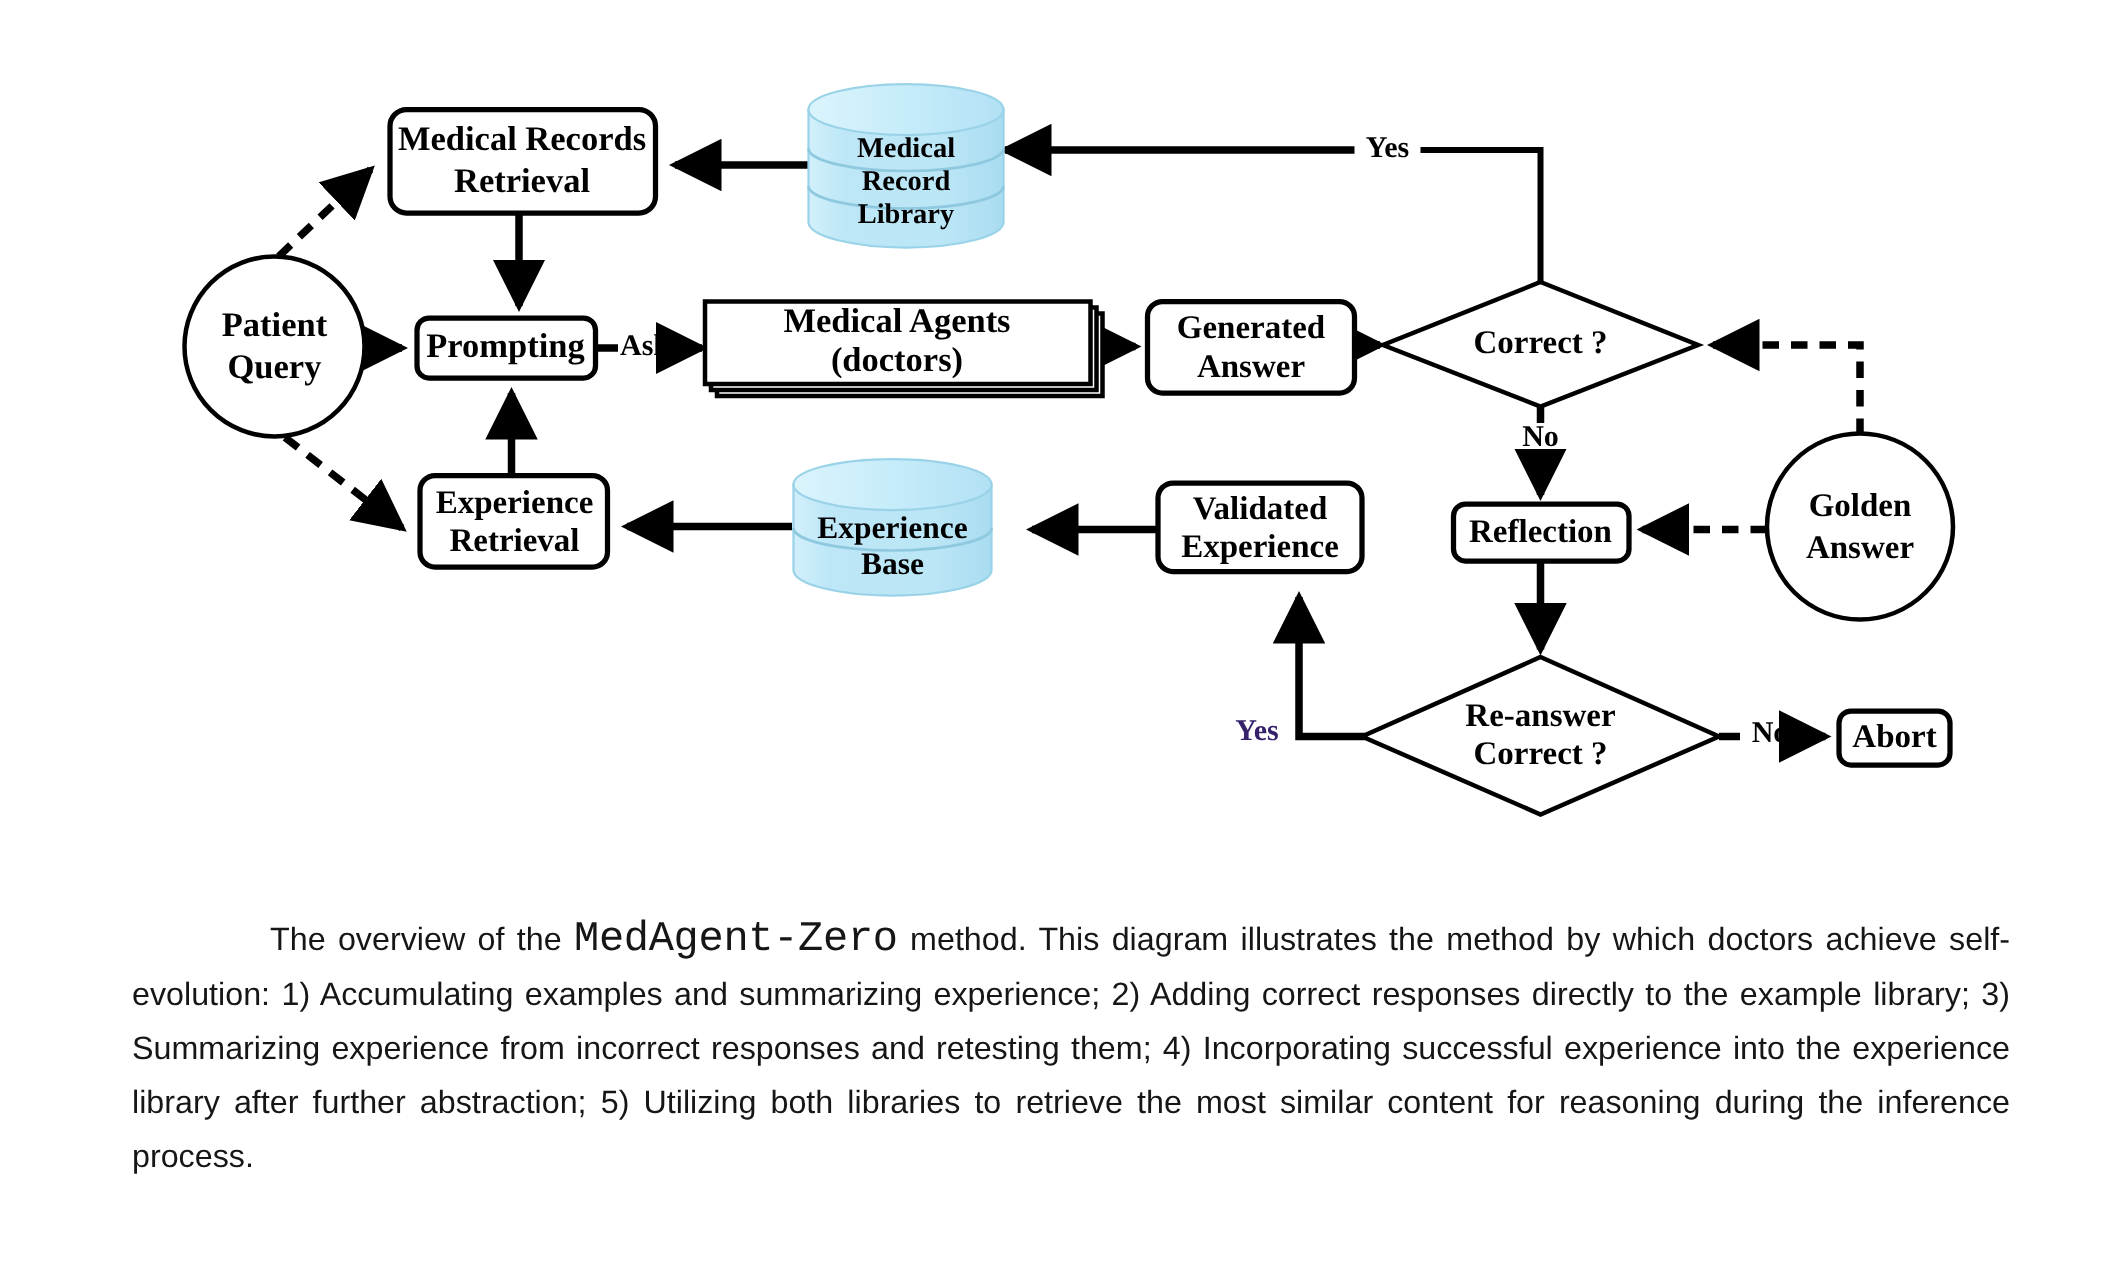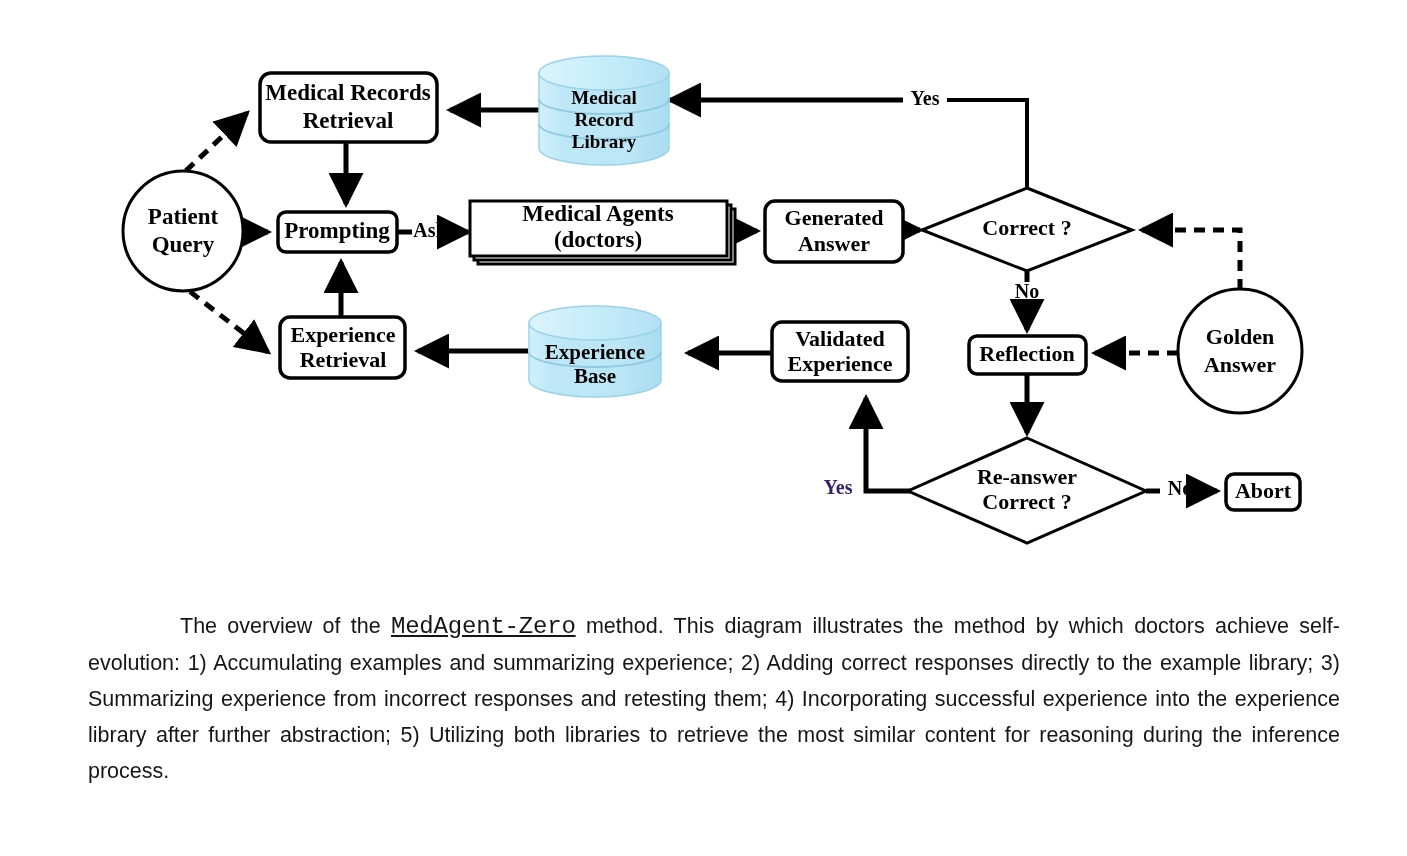--- a/index.html
+++ b/index.html
@@ -70,23 +70,22 @@
     width: 1252px;
     font-family: "Liberation Sans", sans-serif;
     font-size: 21.5px;
     line-height: 36px;
     color: #161616;
     text-align: justify;
     text-indent: 92px;
   }
   .caption .mono {
     font-family: "Liberation Mono", monospace;
-    font-size: 24px;
+    font-size: 28px;
     letter-spacing: -0.2px;
-    text-decoration: underline;
   }
 </style>
 </head>
 <body>
 
 <div id="figure-root">
 
   <svg class="diagram" viewBox="0 0 1407 600">
     <defs>
       <marker id="arrowSolid" markerWidth="7" markerHeight="7" refX="6.2" refY="3.5" orient="auto" markerUnits="strokeWidth">

